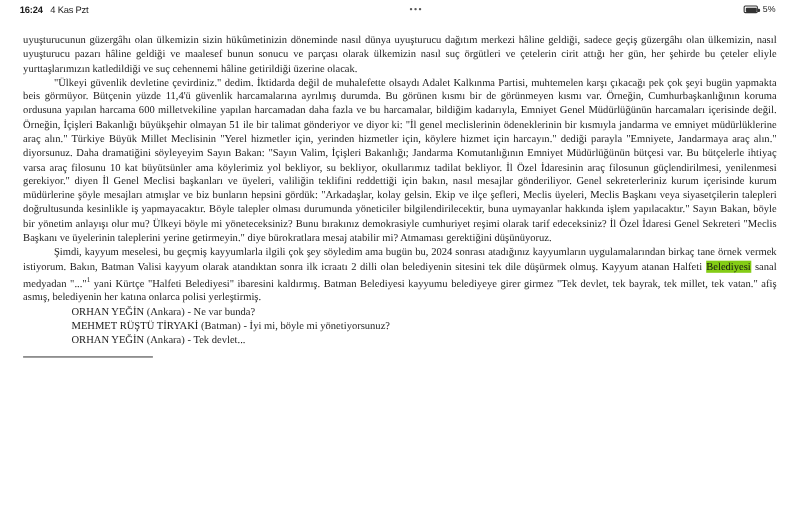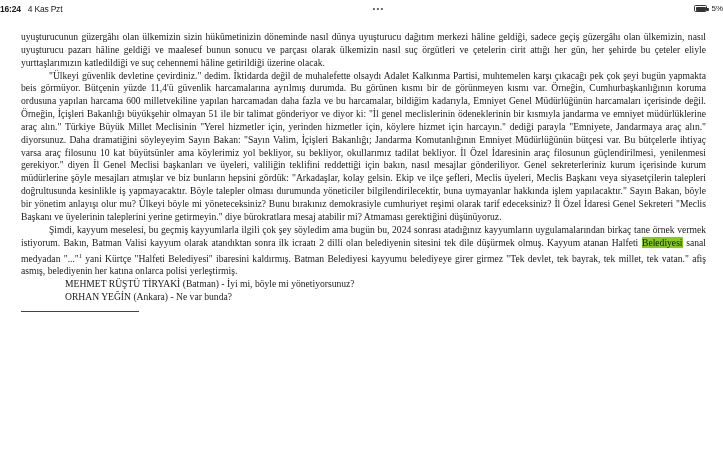--- a/index.html
+++ b/index.html
@@ -24,21 +24,21 @@
   .statusbar {
     position: absolute;
     top: 0; left: 0; right: 0;
     height: 17px;
     background: #ffffff;
     font-family: "Liberation Sans", sans-serif;
     font-size: 8.5px;
     color: #1a1a1a;
     display: flex;
     align-items: center;
-    padding: 0 0;
+    padding: 0 18px;
     box-sizing: border-box;
   }
   .statusbar .left {
     display: flex;
     align-items: center;
     gap: 7px;
     white-space: nowrap;
   }
   .statusbar .clock { font-weight: bold; letter-spacing: -0.2px; }
   .statusbar .date { letter-spacing: -0.2px; }
@@ -169,19 +169,20 @@
   <div class="doc">
 
     <p class="first">uyuşturucunun güzergâhı olan ülkemizin sizin hükûmetinizin döneminde nasıl dünya uyuşturucu dağıtım merkezi hâline geldiği, sadece geçiş güzergâhı olan ülkemizin, nasıl uyuşturucu pazarı hâline geldiği ve maalesef bunun sonucu ve parçası olarak ülkemizin nasıl suç örgütleri ve çetelerin cirit attığı her gün, her şehirde bu çeteler eliyle yurttaşlarımızın katledildiği ve suç cehennemi hâline getirildiği üzerine olacak.</p>
 
     <p class="indent">"Ülkeyi güvenlik devletine çevirdiniz." dedim. İktidarda değil de muhalefette olsaydı Adalet Kalkınma Partisi, muhtemelen karşı çıkacağı pek çok şeyi bugün yapmakta beis görmüyor. Bütçenin yüzde 11,4'ü güvenlik harcamalarına ayrılmış durumda. Bu görünen kısmı bir de görünmeyen kısmı var. Örneğin, Cumhurbaşkanlığının koruma ordusuna yapılan harcama 600 milletvekiline yapılan harcamadan daha fazla ve bu harcamalar, bildiğim kadarıyla, Emniyet Genel Müdürlüğünün harcamaları içerisinde değil. Örneğin, İçişleri Bakanlığı büyükşehir olmayan 51 ile bir talimat gönderiyor ve diyor ki: "İl genel meclislerinin ödeneklerinin bir kısmıyla jandarma ve emniyet müdürlüklerine araç alın." Türkiye Büyük Millet Meclisinin "Yerel hizmetler için, yerinden hizmetler için, köylere hizmet için harcayın." dediği parayla "Emniyete, Jandarmaya araç alın." diyorsunuz. Daha dramatiğini söyleyeyim Sayın Bakan: "Sayın Valim, İçişleri Bakanlığı; Jandarma Komutanlığının Emniyet Müdürlüğünün bütçesi var. Bu bütçelerle ihtiyaç varsa araç filosunu 10 kat büyütsünler ama köylerimiz yol bekliyor, su bekliyor, okullarımız tadilat bekliyor. İl Özel İdaresinin araç filosunun güçlendirilmesi, yenilenmesi gerekiyor." diyen İl Genel Meclisi başkanları ve üyeleri, valiliğin teklifini reddettiği için bakın, nasıl mesajlar gönderiliyor. Genel sekreterleriniz kurum içerisinde kurum müdürlerine şöyle mesajları atmışlar ve biz bunların hepsini gördük: "Arkadaşlar, kolay gelsin. Ekip ve ilçe şefleri, Meclis üyeleri, Meclis Başkanı veya siyasetçilerin talepleri doğrultusunda kesinlikle iş yapmayacaktır. Böyle talepler olması durumunda yöneticiler bilgilendirilecektir, buna uymayanlar hakkında işlem yapılacaktır." Sayın Bakan, böyle bir yönetim anlayışı olur mu? Ülkeyi böyle mi yöneteceksiniz? Bunu bırakınız demokrasiyle cumhuriyet reşimi olarak tarif edeceksiniz? İl Özel İdaresi Genel Sekreteri "Meclis Başkanı ve üyelerinin taleplerini yerine getirmeyin." diye bürokratlara mesaj atabilir mi? Atmaması gerektiğini düşünüyoruz.</p>
 
     <p class="indent">
       <span>Şimdi, kayyum meselesi, bu geçmiş kayyumlarla ilgili çok şey söyledim ama bugün bu, 2024 sonrası atadığınız kayyumların uygulamalarından birkaç tane örnek vermek istiyorum. Bakın, Batman Valisi kayyum olarak atandıktan sonra ilk icraatı 2 dilli olan belediyenin sitesini tek dile düşürmek olmuş. Kayyum atanan Halfeti </span><mark class="hl">Belediyesi</mark><span> sanal medyadan "..."<sup>1</sup> yani Kürtçe "Halfeti Belediyesi" ibaresini kaldırmış. Batman Belediyesi kayyumu belediyeye girer girmez "Tek devlet, tek bayrak, tek millet, tek vatan." afiş asmış, belediyenin her katına onlarca polisi yerleştirmiş.</span>
     </p>
 
+    <div class="speaker">ORHAN YEĞİN (Ankara) - Ne var bunda?</div>
     <div class="speaker">MEHMET RÜŞTÜ TİRYAKİ (Batman) - İyi mi, böyle mi yönetiyorsunuz?</div>
-    <div class="speaker">ORHAN YEĞİN (Ankara) - Ne var bunda?</div>
+    <div class="speaker">ORHAN YEĞİN (Ankara) - Tek devlet...</div>
 
     <div class="footnote-rule"></div>
 
   </div>
 </div>
 
 </body></html>

